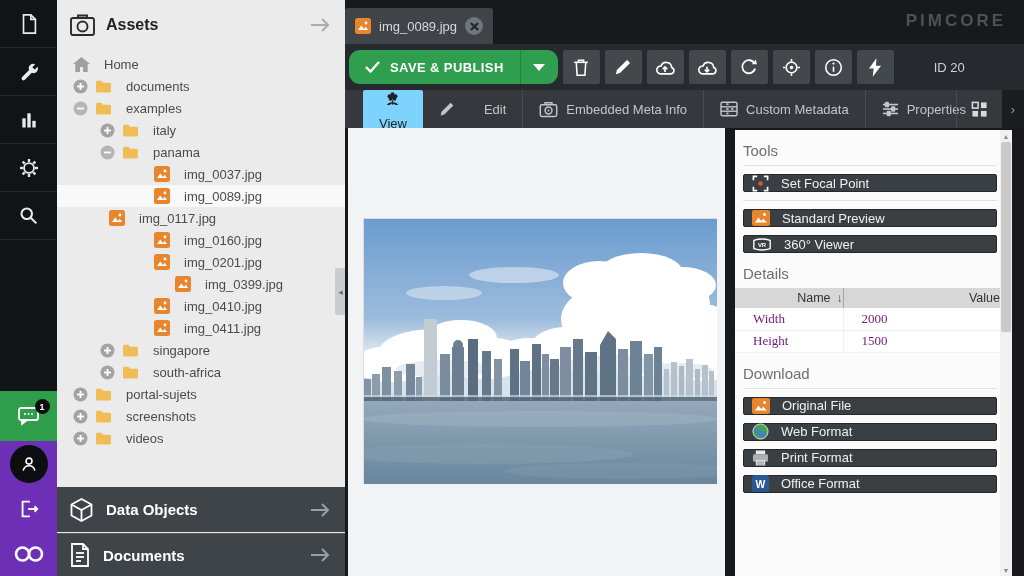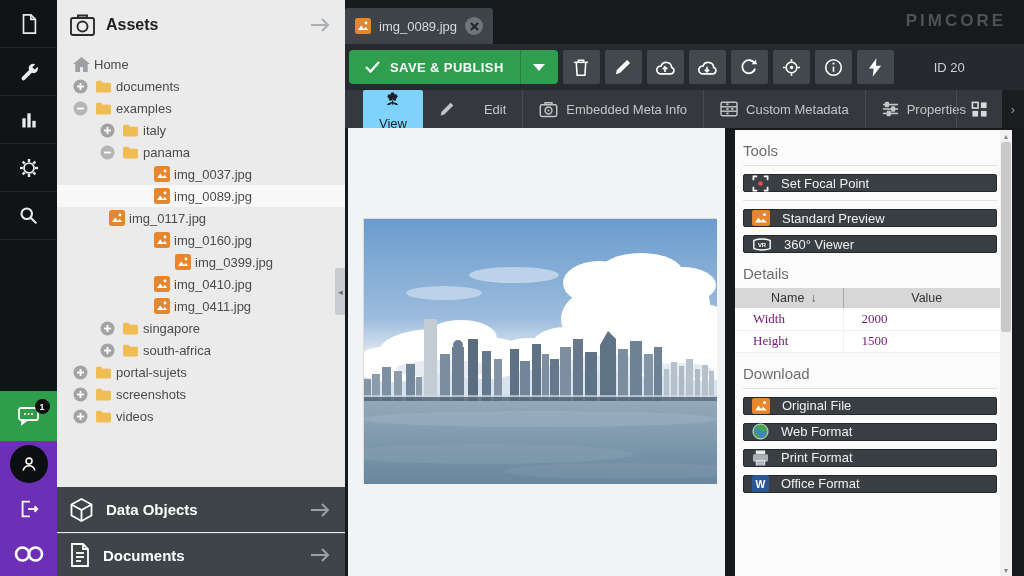--- a/index.html
+++ b/index.html
@@ -22,21 +22,21 @@
            justify-content:center; top:-6px; right:-9px; }
   .chat-wrap { position:relative; }
 
   
   .tree-panel { position:absolute; left:57px; top:0; width:288px; height:576px; background:#ebebeb; }
   .panel-header { height:50px; display:flex; align-items:center; padding:0 14px 0 12px; }
   .panel-header .title { font-size:16px; font-weight:bold; color:#1f1f1f; margin-left:10px; flex:1; }
   .tree { padding-top:3px; }
   .tree-row { height:22px; display:flex; align-items:center; font-size:13px; color:#4b4b4b; cursor:pointer; }
   .tree-row.selected { background:#f8f8f8; }
-  .tree-row .lbl { margin-left:4px; white-space:nowrap; }
+  .tree-row .lbl { margin-left:14px; white-space:nowrap; }
   .expander { width:15px; height:15px; margin-right:7px; flex:none; cursor:pointer; }
   .tree-ico { flex:none; }
   .collapse-handle { position:absolute; left:278px; top:268px; width:11px; height:47px;
                      background:#c9cdd1; border-radius:2px; display:flex; align-items:center;
                      justify-content:center; cursor:pointer; color:#686d72; font-size:9px; }
   .bottom-bar { position:absolute; left:0; width:288px; background:#3f4448; display:flex;
                 align-items:center; padding:0 14px 0 12px; cursor:pointer; }
   .bar-data-objects { bottom:44px; height:45px; }
   .bar-documents  { bottom:0; height:43px; border-top:1px solid #54595e; }
   .bottom-bar .title { color:#fff; font-size:15px; font-weight:bold; margin-left:12px; flex:1; }
@@ -46,21 +46,21 @@
   .tab-strip { position:relative; height:44px; background:#17191c; display:flex; align-items:flex-end; }
   .file-tab { height:36px; background:#3f4449; border-radius:3px 3px 0 0; display:flex;
               align-items:center; padding:0 10px; gap:8px; cursor:pointer; }
   .file-tab .lbl { color:#d6d8da; font-size:13px; }
   .tab-close { width:18px; height:18px; border-radius:50%; background:#70767b; display:flex;
                align-items:center; justify-content:center; cursor:pointer; }
   .wordmark { position:absolute; right:18px; top:11px; color:#4e5256; font-size:17px;
               font-weight:bold; letter-spacing:3px; }
 
   .toolbar { height:46px; background:#26292d; display:flex; align-items:center; padding-left:4px; }
-  .save-btn { display:flex; height:34px; border-radius:4px; overflow:hidden; cursor:pointer; flex:none; }
+  .save-btn { display:flex; height:34px; border-radius:11px; overflow:hidden; cursor:pointer; flex:none; }
   .save-main { background:#2f9e4e; color:#fff; font-size:13px; font-weight:bold; letter-spacing:.4px;
                display:flex; align-items:center; gap:10px; padding:0 16px; }
   .save-caret { width:38px; background:#2f9e4e; border-left:1px solid #26813f; display:flex;
                 align-items:center; justify-content:center; }
   .caret-down { width:0; height:0; border-left:6px solid transparent; border-right:6px solid transparent;
                 border-top:7px solid #fff; }
   .tool-btn { width:37px; height:34px; background:#43484d; border-radius:2px; margin-left:5px;
               display:flex; align-items:center; justify-content:center; cursor:pointer; }
   .tool-btn:first-of-type { margin-left:8px; }
   .id-label { color:#cfd2d4; font-size:13px; margin-left:40px; }
@@ -82,21 +82,21 @@
 
   
   .right-panel { position:absolute; left:390px; width:277px; top:130px; bottom:0; background:#fbfbfb;
                  overflow:hidden; }
   .section-heading { font-size:15px; color:#6f6f6f; margin:12px 15px 6px 8px; font-weight:normal; }
   .hline { border-top:1px solid #e2e2e2; margin:0 15px 8px 8px; }
   .panel-btn { height:18px; margin:0 15px 8px 8px; background:#3a3f44; border:1px solid #24272b;
                border-radius:2px; display:flex; align-items:center; gap:12px; padding:0 8px;
                color:#f0f0f0; font-size:13px; cursor:pointer; }
   .details-table { width:265px; border-collapse:collapse; font-size:13px; }
-  .details-table th { background:#d7d7d7; color:#333; font-weight:normal; text-align:center; height:20px;
+  .details-table th { background:#d7d7d7; color:#333; font-weight:normal; text-align:right; height:20px;
                       padding-left:10px; font-size:12.5px; border-right:1px solid #a8a8a8; cursor:pointer; }
   .details-table th:last-child { border-right:none; }
   .details-table td { background:#fff; color:#701a75; height:22px; padding-left:18px;
                       border-bottom:1px solid #efefef; border-right:1px solid #f0f0f0;font-family:Liberation Serif, serif; }
   .details-table td:last-child { border-right:none; }
   .col-name { width:108px; }
   .sort-arrow { color:#555; margin-left:6px; font-size:12px; }
   .scrollbar { position:absolute; right:0; top:0; width:12px; bottom:0; background:#f1f1f1; }
   .scroll-thumb { position:absolute; left:1px; top:12px; width:10px; height:190px; background:#c9c9c9;
                   border-radius:2px; cursor:pointer; }
@@ -327,20 +327,30 @@
       </div>
       <div class="tree-row" style="padding-left:97px">
         <span class="tree-ico mini-ico">
             <svg width="16" height="16" viewBox="0 0 16 16">
               <rect width="16" height="16" rx="2.5" fill="#e8862e"></rect>
               <path d="M3 12l3.2-4.5L9 11l1.8-2.2L13 12z" fill="#fff"></path>
               <circle cx="11" cy="5" r="1.4" fill="#fff"></circle>
             </svg>
           </span>
         <span class="lbl">img_0160.jpg</span>
+      </div>
+      <div class="tree-row" style="padding-left:97px">
+        <span class="tree-ico mini-ico">
+            <svg width="16" height="16" viewBox="0 0 16 16">
+              <rect width="16" height="16" rx="2.5" fill="#e8862e"></rect>
+              <path d="M3 12l3.2-4.5L9 11l1.8-2.2L13 12z" fill="#fff"></path>
+              <circle cx="11" cy="5" r="1.4" fill="#fff"></circle>
+            </svg>
+          </span>
+        <span class="lbl">img_0201.jpg</span>
       </div>
       <div class="tree-row" style="padding-left:118px">
         <span class="tree-ico mini-ico">
             <svg width="16" height="16" viewBox="0 0 16 16">
               <rect width="16" height="16" rx="2.5" fill="#e8862e"></rect>
               <path d="M3 12l3.2-4.5L9 11l1.8-2.2L13 12z" fill="#fff"></path>
               <circle cx="11" cy="5" r="1.4" fill="#fff"></circle>
             </svg>
           </span>
         <span class="lbl">img_0399.jpg</span>

